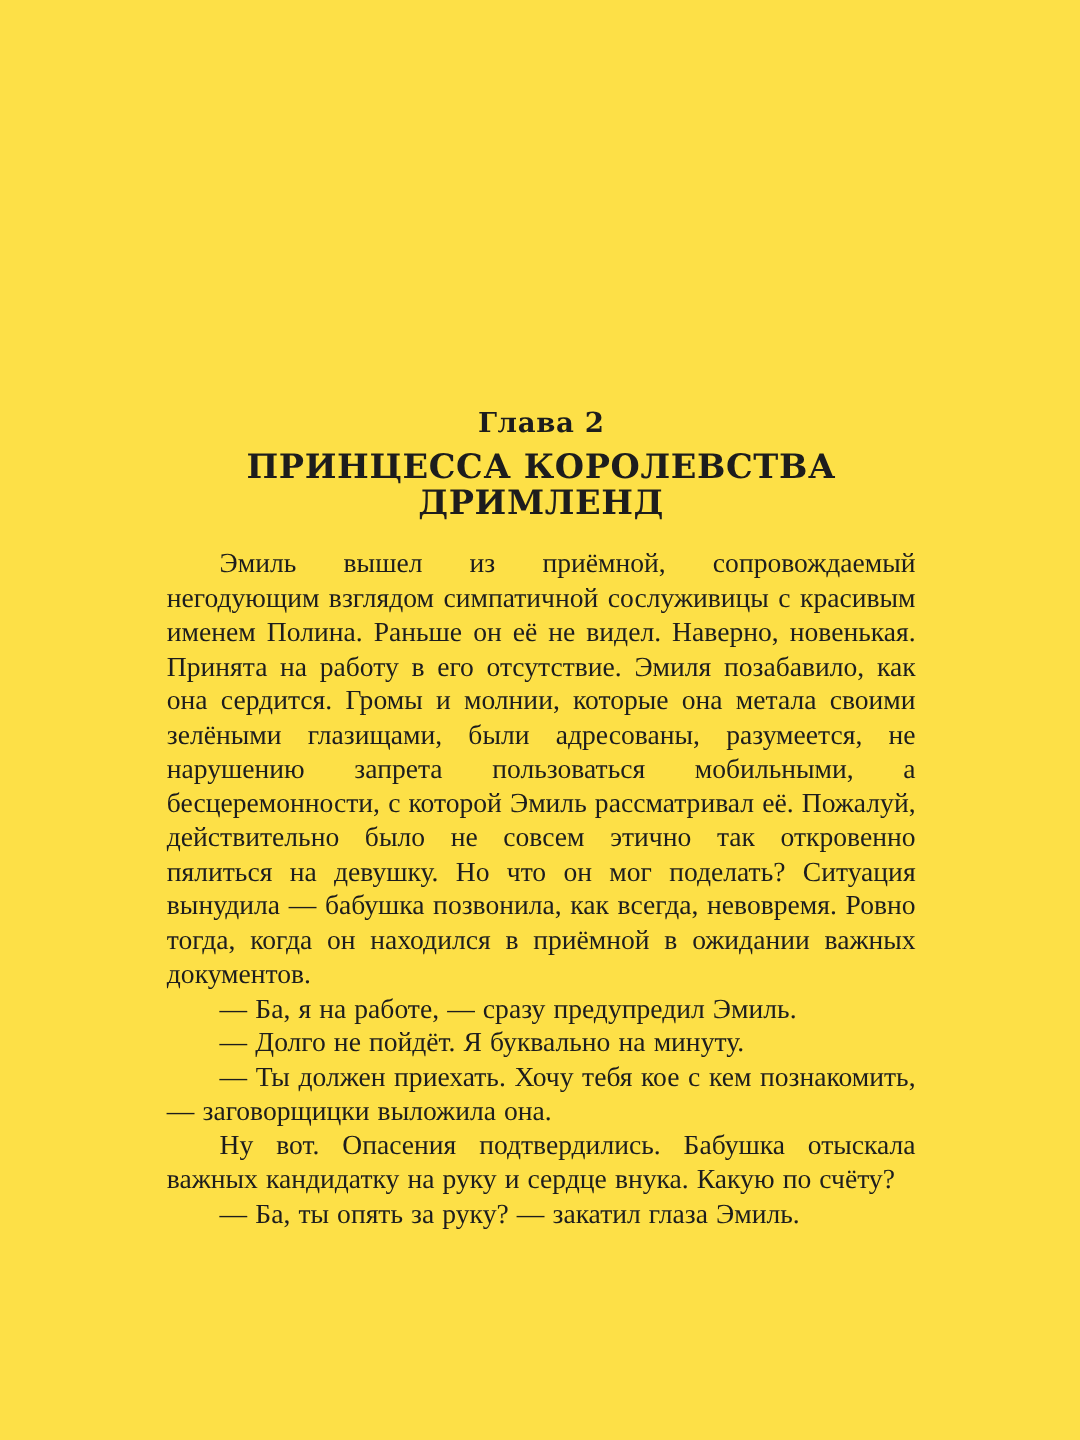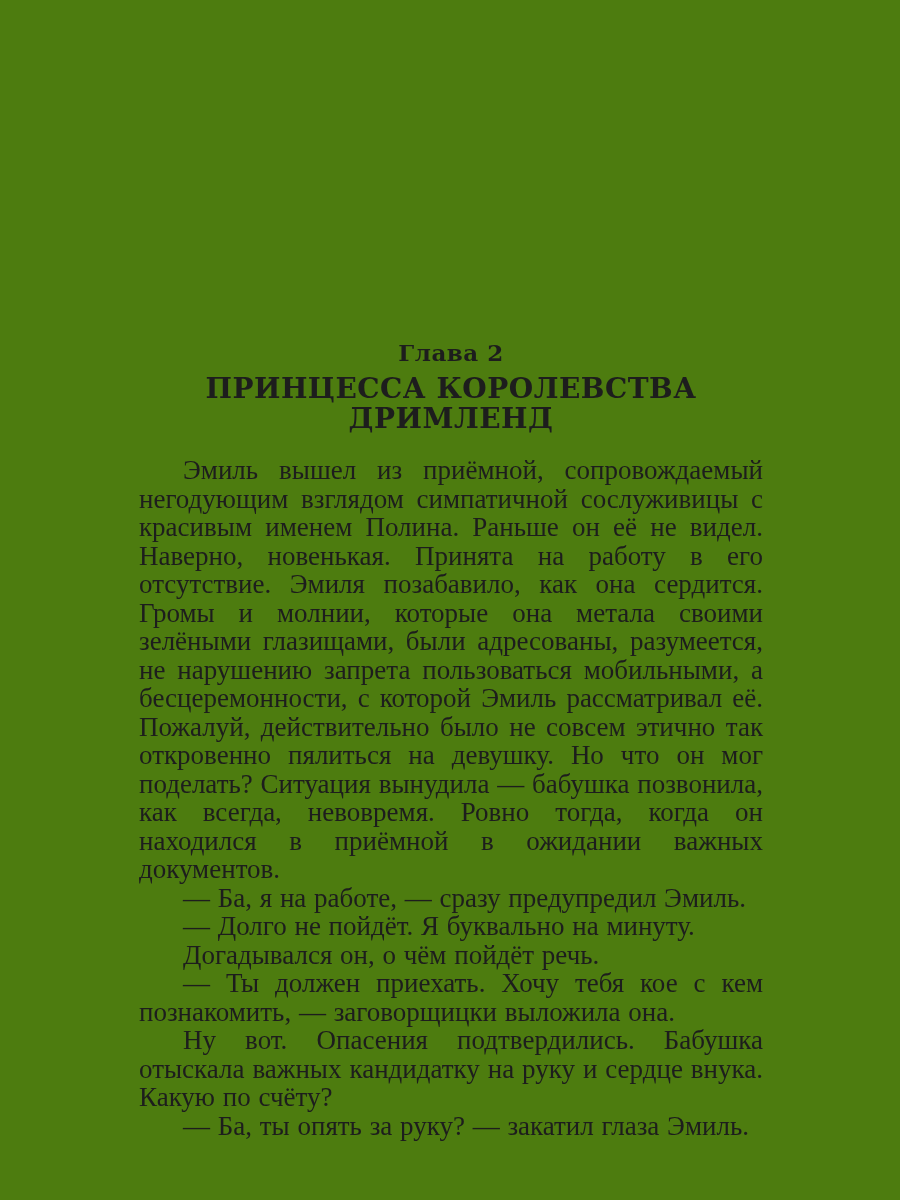--- a/index.html
+++ b/index.html
@@ -4,21 +4,21 @@
 <style>
   html, body {
     margin: 0;
     padding: 0;
     background: #ffffff;
   }
   .book-page {
     position: relative;
     width: 900px;
     height: 1200px;
-    background: #4d7c0f;
+    background: #fde047;
     overflow: hidden;
     font-family: "Liberation Serif", serif;
     color: #1d1d1d;
   }
   .content {
     position: absolute;
     left: 139px;
     top: 338px;
     width: 624px;
   }
@@ -35,21 +35,21 @@
     text-align: center;
     font-family: "DejaVu Serif", serif;
     font-weight: bold;
     font-size: 28px;
     line-height: 30px;
     margin: 0 0 22px 0;
     letter-spacing: 0.5px;
   }
   .paragraphs {
     text-align: justify;
-    font-size: 27px;
+    font-size: 23px;
     line-height: 28.5px;
     word-spacing: 1px;
   }
   .para {
     margin: 0;
     text-indent: 44px;
     hyphens: auto;
     -webkit-hyphens: auto;
   }
 </style>
@@ -57,19 +57,18 @@
 <body>
 
 <div class="book-page">
   <div class="content">
     <h2 class="chapter-label">Глава 2</h2>
     <h1 class="chapter-title">ПРИНЦЕССА КОРОЛЕВСТВА ДРИМЛЕНД</h1>
     <div class="paragraphs">
         <p class="para">Эмиль вышел из приёмной, сопровождаемый негодующим взглядом симпатичной сослуживицы с красивым именем Полина. Раньше он её не видел. Наверно, новенькая. Принята на работу в его отсутствие. Эмиля позабавило, как она сердится. Громы и молнии, которые она метала своими зелёными глазищами, были адресованы, разумеется, не нарушению запрета пользоваться мобильными, а бесцеремонности, с которой Эмиль рассматривал её. Пожалуй, действительно было не совсем этично так откровенно пялиться на девушку. Но что он мог поделать? Ситуация вынудила — бабушка позвонила, как всегда, невовремя. Ровно тогда, когда он находился в приёмной в ожидании важных документов.</p>
         <p class="para">— Ба, я на работе, — сразу предупредил Эмиль.</p>
         <p class="para">— Долго не пойдёт. Я буквально на минуту.</p>
-        <p class="para">Догадывался он, о чём пойдёт речь.</p>
         <p class="para">— Ты должен приехать. Хочу тебя кое с кем познакомить, — заговорщицки выложила она.</p>
         <p class="para">Ну вот. Опасения подтвердились. Бабушка отыскала важных кандидатку на руку и сердце внука. Какую по счёту?</p>
         <p class="para">— Ба, ты опять за руку? — закатил глаза Эмиль.</p>
       </div>
   </div>
 </div>
 
 </body></html>

